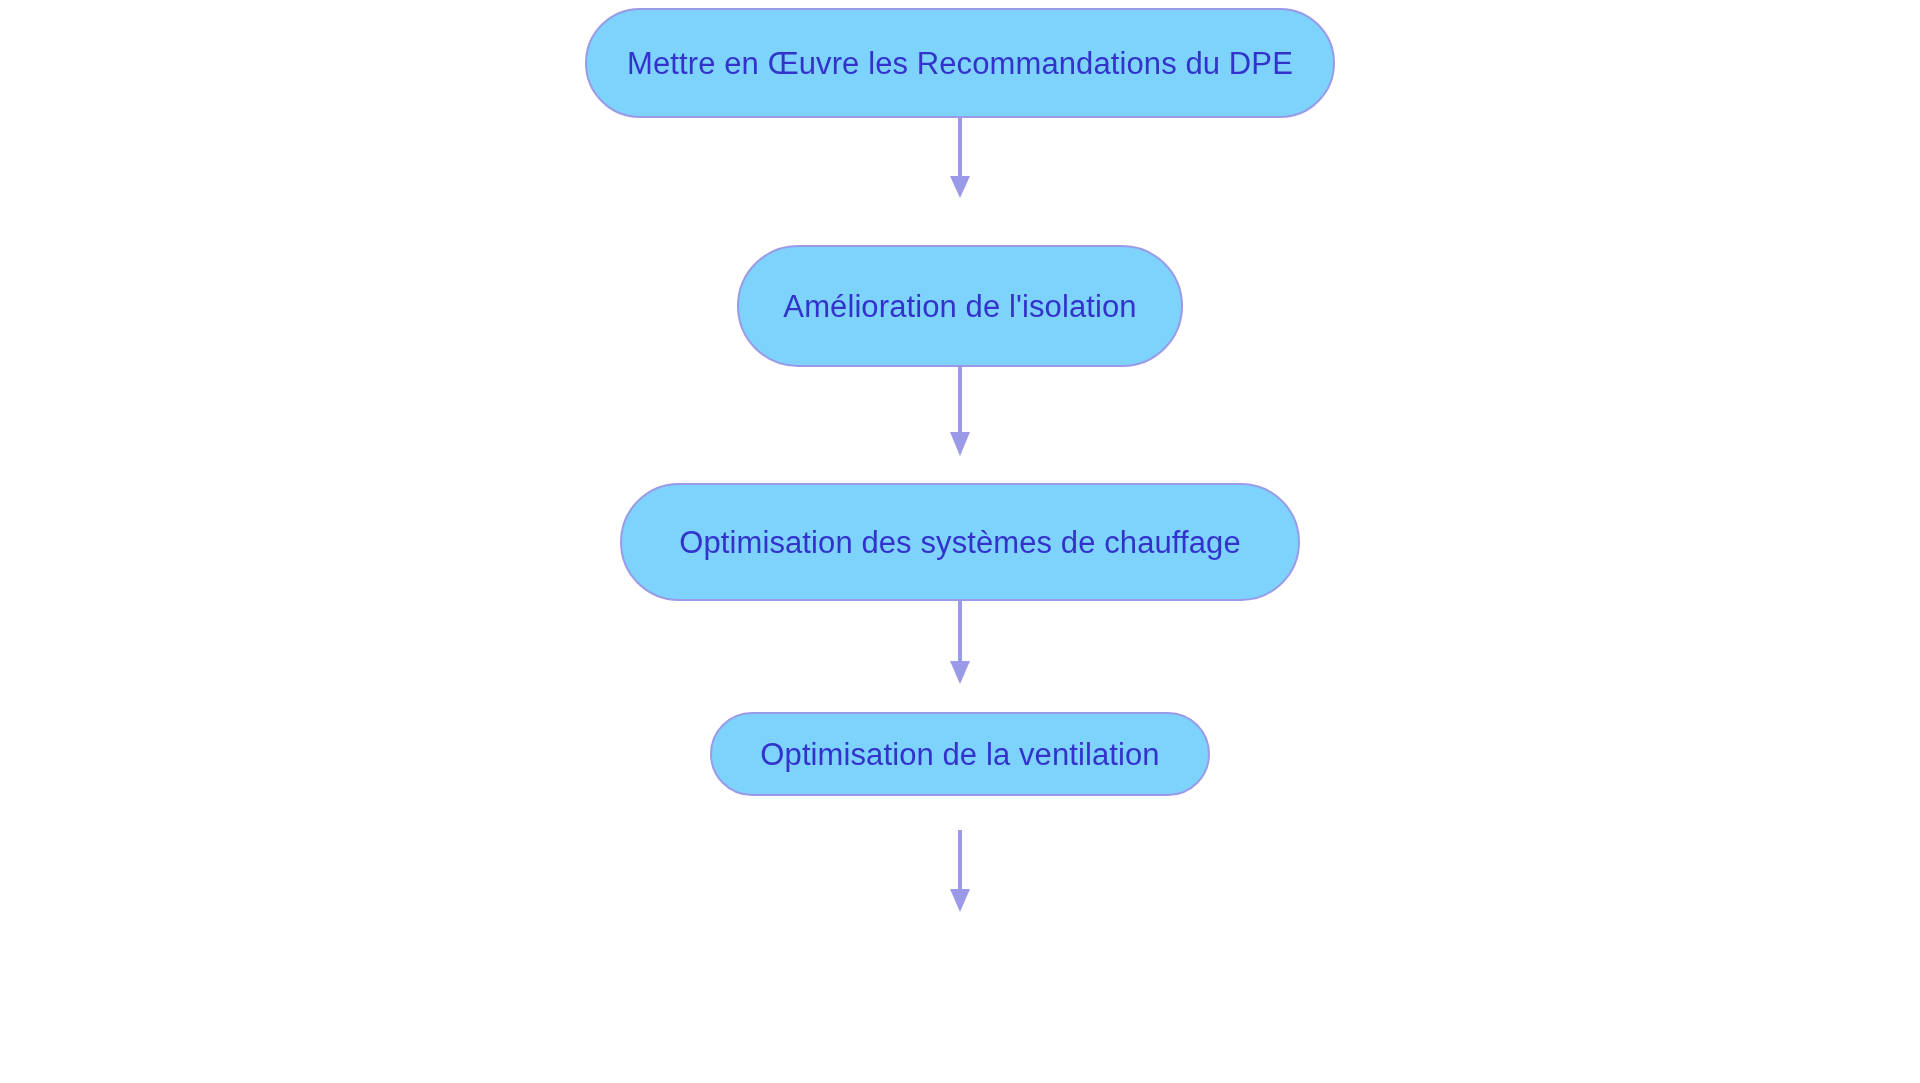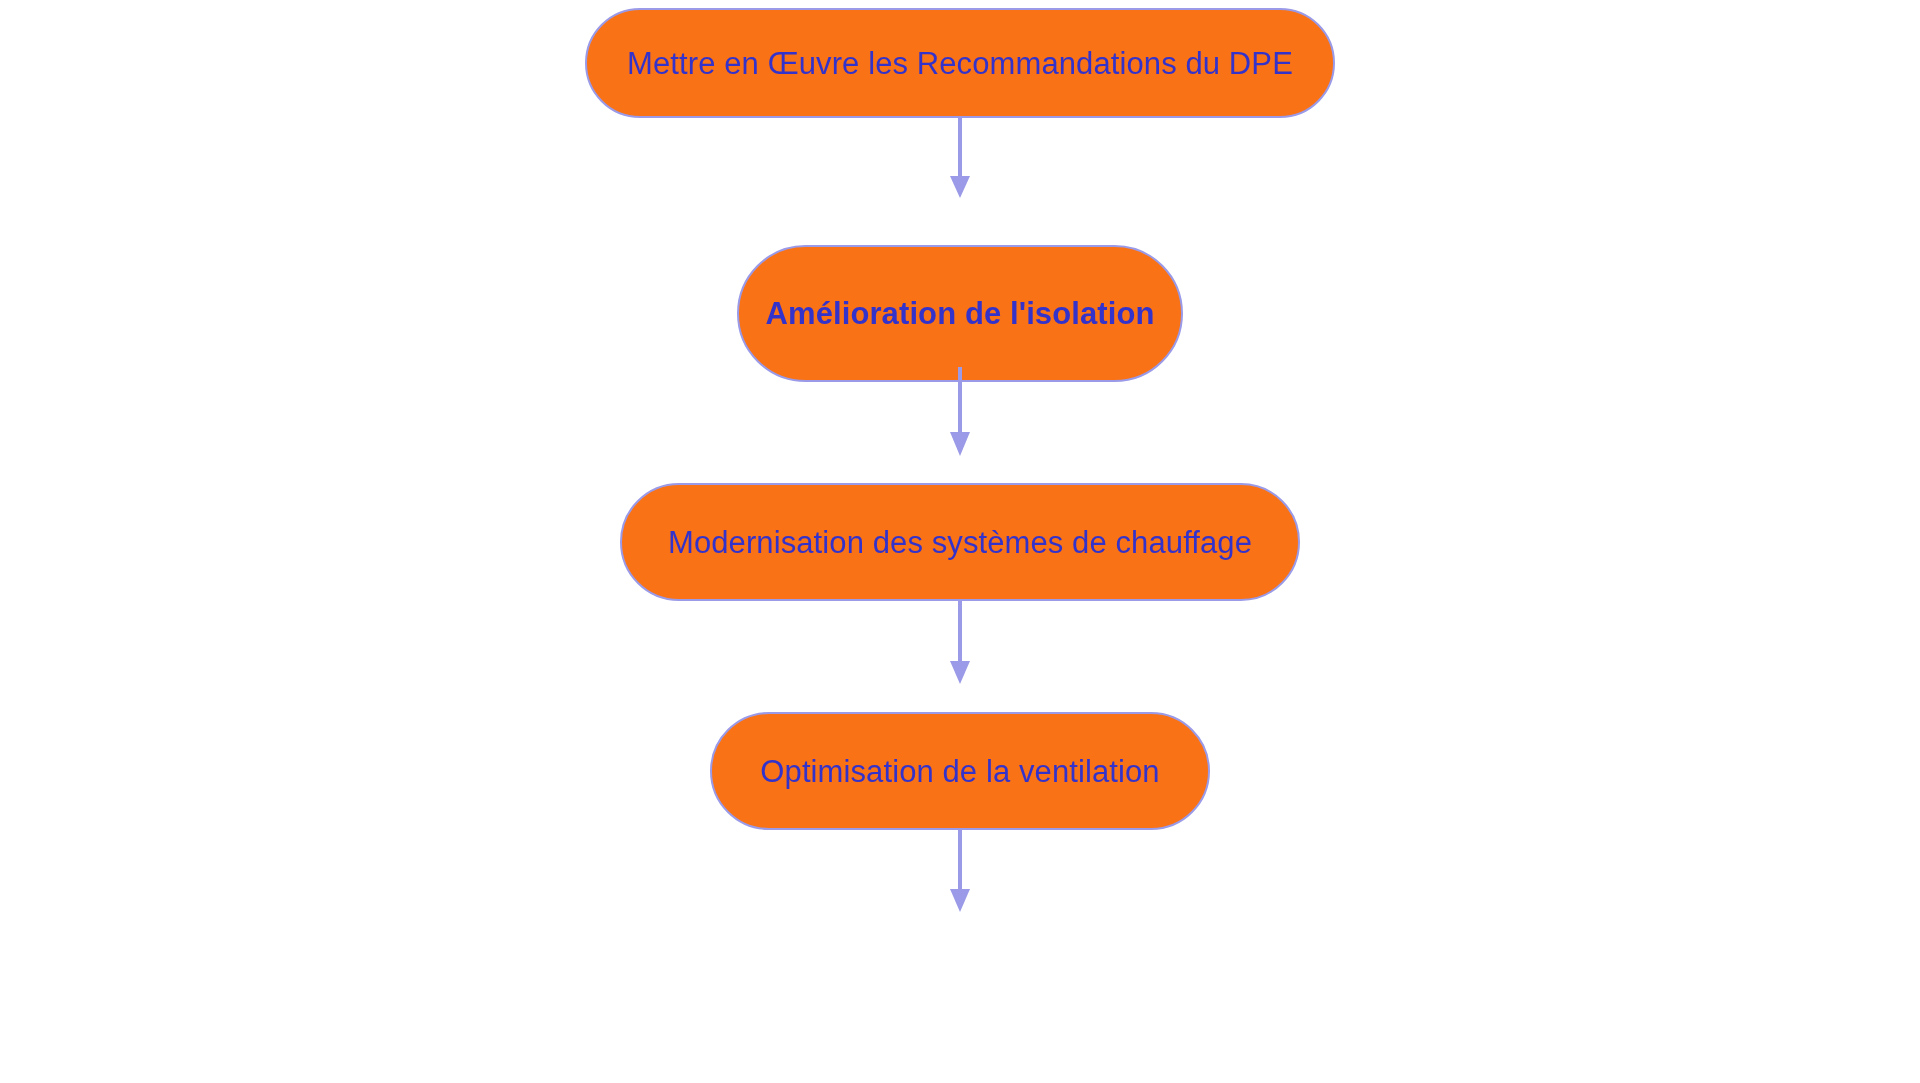--- a/index.html
+++ b/index.html
@@ -22,37 +22,37 @@
   }
 
   .flow-node {
     position: absolute;
     left: 50%;
     transform: translateX(-50%);
     box-sizing: border-box;
     display: flex;
     align-items: center;
     justify-content: center;
-    background: #f97316;
+    background: #7dd3fc;
     border: 2px solid #9a9ae8;
     border-radius: 999px;
     color: #3333cc;
     font-size: 31px;
     font-weight: 400;
     letter-spacing: 0.1px;
     white-space: nowrap;
     line-height: 1;
     padding: 0 30px;
   }
 
   
   .node-1 { top: 8px;   width: 750px; height: 110px; }
-  .node-2 { top: 245px; width: 446px; height: 137px; font-weight: bold; }
+  .node-2 { top: 245px; width: 446px; height: 122px; }
   .node-3 { top: 483px; width: 680px; height: 118px; }
-  .node-4 { top: 712px; width: 500px; height: 118px; }
+  .node-4 { top: 712px; width: 500px; height: 84px; }
   .node-5 { top: 940px; width: 324px; height: 120px; }
 
   .flow-arrow {
     position: absolute;
     left: 50%;
     transform: translateX(-50%);
     width: 28px;
     display: block;
     overflow: visible;
   }
@@ -87,21 +87,21 @@
   <div class="flow-node node-2">
     <span>Amélioration de l'isolation</span>
   </div>
 
   <svg class="flow-arrow arrow-2" viewBox="0 0 28 89" preserveAspectRatio="none">
     <line class="arrow-shaft" x1="14" y1="0" x2="14" y2="67"></line>
     <polygon class="arrow-head" points="4,65 24,65 14,89"></polygon>
   </svg>
 
   <div class="flow-node node-3">
-    <span>Modernisation des systèmes de chauffage</span>
+    <span>Optimisation des systèmes de chauffage</span>
   </div>
 
   <svg class="flow-arrow arrow-3" viewBox="0 0 28 83" preserveAspectRatio="none">
     <line class="arrow-shaft" x1="14" y1="0" x2="14" y2="62"></line>
     <polygon class="arrow-head" points="4,60 24,60 14,83"></polygon>
   </svg>
 
   <div class="flow-node node-4">
     <span>Optimisation de la ventilation</span>
   </div>

